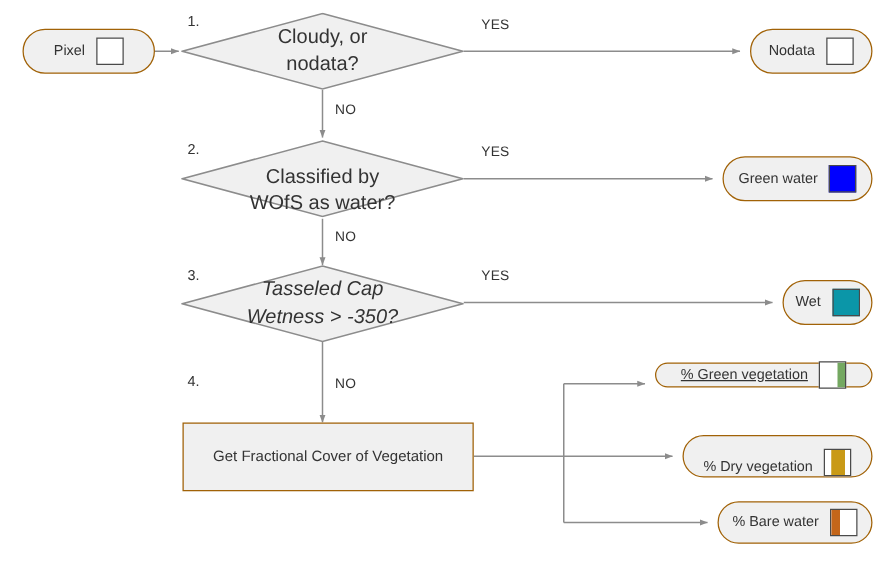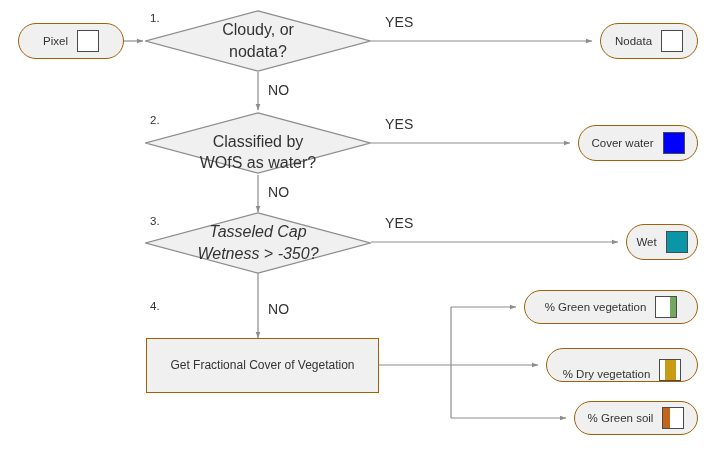--- a/index.html
+++ b/index.html
@@ -95,21 +95,21 @@
     position: absolute;
     top: 0;
     bottom: 0;
     display: block;
   }
 
   
   .edge-label {
     position: absolute;
     color: #333333;
-    font-size: 14px;
+    font-size: 11px;
     white-space: nowrap;
     letter-spacing: 0.2px;
   }
 
   
   .step-num {
     position: absolute;
     color: #333333;
     font-size: 11.5px;
     white-space: nowrap;
@@ -204,47 +204,47 @@
   </div>
 
   <div class="node pill" style="left:600px; top:23px; width:98px; height:36px;">
     <span>Nodata</span>
     <span class="swatch" style="background: rgb(255, 255, 255);">
       
     </span>
   </div>
 
   <div class="node pill" style="left:578px; top:125px; width:120px; height:36px;">
-    <span>Cover water</span>
+    <span>Green water</span>
     <span class="swatch" style="background: rgb(0, 0, 255);">
       <span class="fill" style="background: rgb(0, 0, 255); left: 0px; right: 0px;"></span>
     </span>
   </div>
 
   <div class="node pill" style="left:626px; top:224px; width:72px; height:36px;">
     <span>Wet</span>
     <span class="swatch" style="background: rgb(11, 150, 168);">
       <span class="fill" style="background: rgb(11, 150, 168); left: 0px; right: 0px;"></span>
     </span>
   </div>
 
-  <div class="node pill" style="left:524px; top:290px; width:174px; height:34px;">
+  <div class="node pill" style="left:524px; top:290px; width:174px; height:20px;text-decoration:underline;">
     <span>% Green vegetation</span>
     <span class="swatch" style="background: rgb(255, 255, 255);">
       <span class="fill" style="background: rgb(116, 168, 97); right: 0px; width: 30%;"></span>
     </span>
   </div>
 
   <div class="node pill" style="left:546px; top:348px; width:152px; height:34px;align-items:flex-end;">
     <span>% Dry vegetation</span>
     <span class="swatch" style="background: rgb(255, 255, 255);">
       <span class="fill" style="background: rgb(201, 154, 22); left: 22%; width: 56%;"></span>
     </span>
   </div>
 
   <div class="node pill" style="left:574px; top:401px; width:124px; height:34px;">
-    <span>% Green soil</span>
+    <span>% Bare water</span>
     <span class="swatch" style="background: rgb(255, 255, 255);">
       <span class="fill" style="background: rgb(196, 102, 26); left: 0px; width: 33%;"></span>
     </span>
   </div>
 
 </div>
 
 </body></html>

